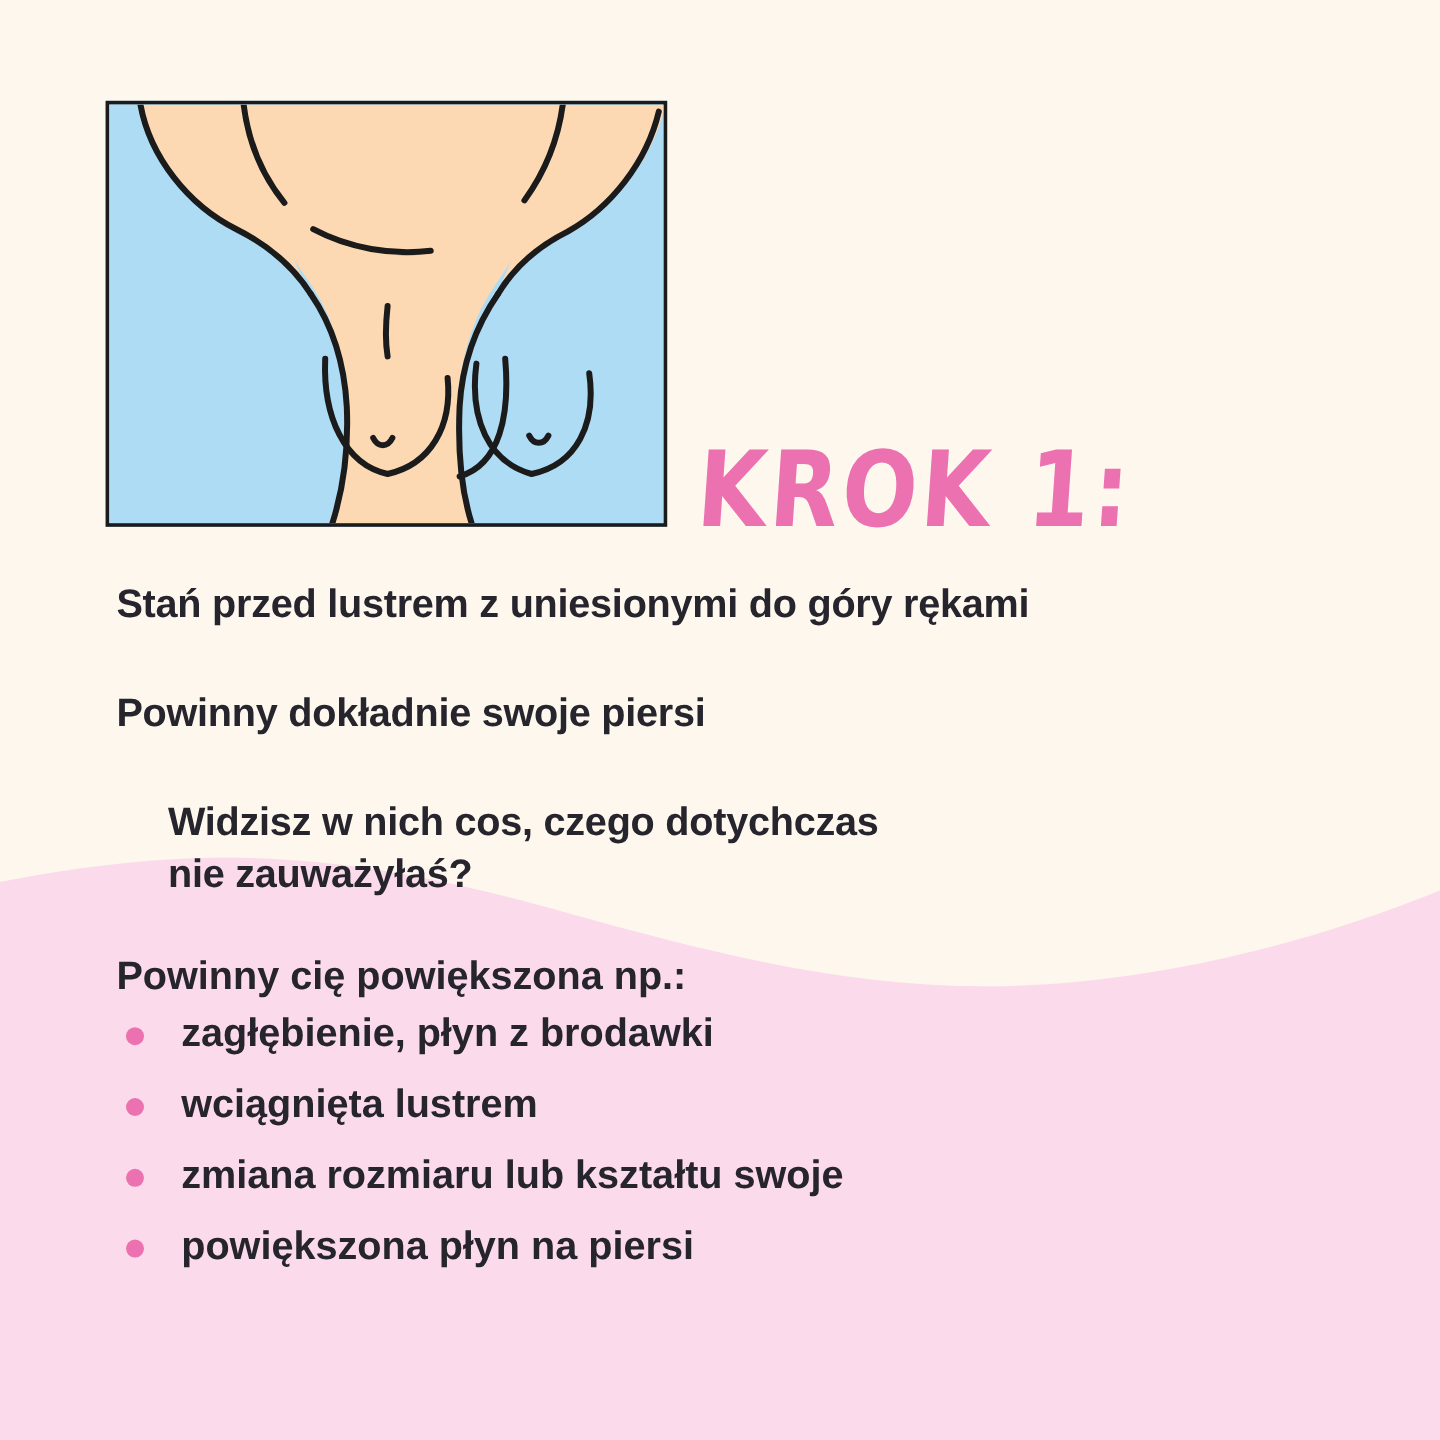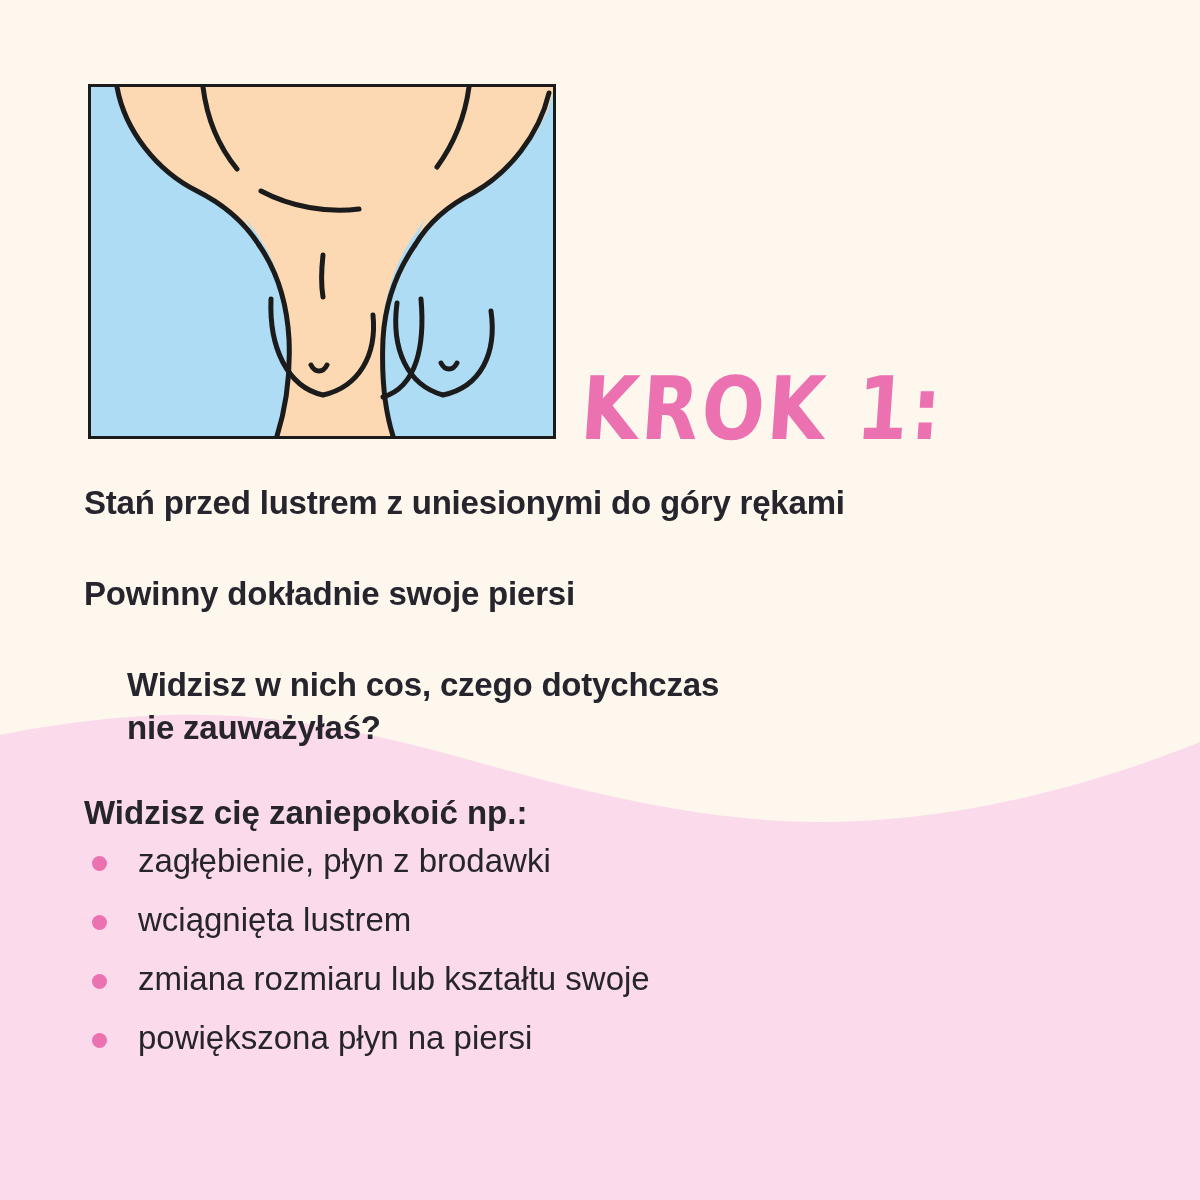--- a/index.html
+++ b/index.html
@@ -60,21 +60,21 @@
     letter-spacing: 3px;
     color: #ec71b0;
     transform: skewX(-4deg) scaleY(1.18);
     transform-origin: left top;
     white-space: nowrap;
   }
 
   
   .content {
     position: absolute;
-    left: 84px;
+    left: 97px;
     top: 482px;
     width: 1020px;
     z-index: 3;
   }
   .para {
     color: #26242c;
     font-weight: bold;
     font-size: 33px;
     line-height: 1.3;
     letter-spacing: -0.2px;
@@ -91,21 +91,21 @@
   ul.bullets {
     list-style: none;
     margin: 0;
     padding: 0;
   }
   ul.bullets li {
     position: relative;
     padding-left: 54px;
     font-size: 33px;
     color: #26242c;
-    font-weight: normal;
+    font-weight: bold;
     line-height: 1.0;
     margin-bottom: 26px;
   }
   ul.bullets li .dot {
     position: absolute;
     left: 8px;
     top: 12px;
     width: 15px;
     height: 15px;
     border-radius: 50%;
@@ -167,21 +167,21 @@
   </div>
 
   <div class="step-title">KROK 1:</div>
 
   <div class="content">
     <p class="para">Stań przed lustrem z uniesionymi do góry rękami</p>
     <p class="para">Powinny dokładnie swoje piersi</p>
     <p class="para tight">Widzisz w nich cos, czego dotychczas
 nie zauważyłaś?</p>
 
-    <p class="list-title">Widzisz cię zaniepokoić np.:</p>
+    <p class="list-title">Powinny cię powiększona np.:</p>
     <ul class="bullets">
       <li><span class="dot"></span><span>zagłębienie, płyn z brodawki</span></li>
       <li><span class="dot"></span><span>wciągnięta lustrem</span></li>
       <li><span class="dot"></span><span>zmiana rozmiaru lub kształtu swoje</span></li>
       <li><span class="dot"></span><span>powiększona płyn na piersi</span></li>
     </ul>
   </div>
 
 </div>
 

